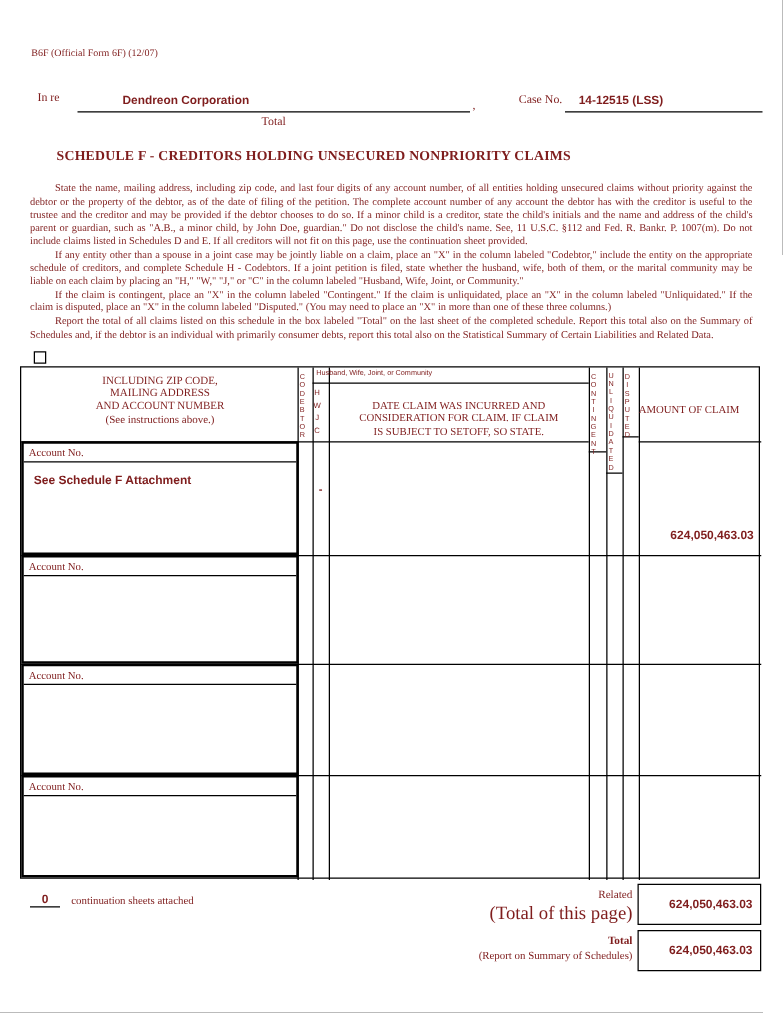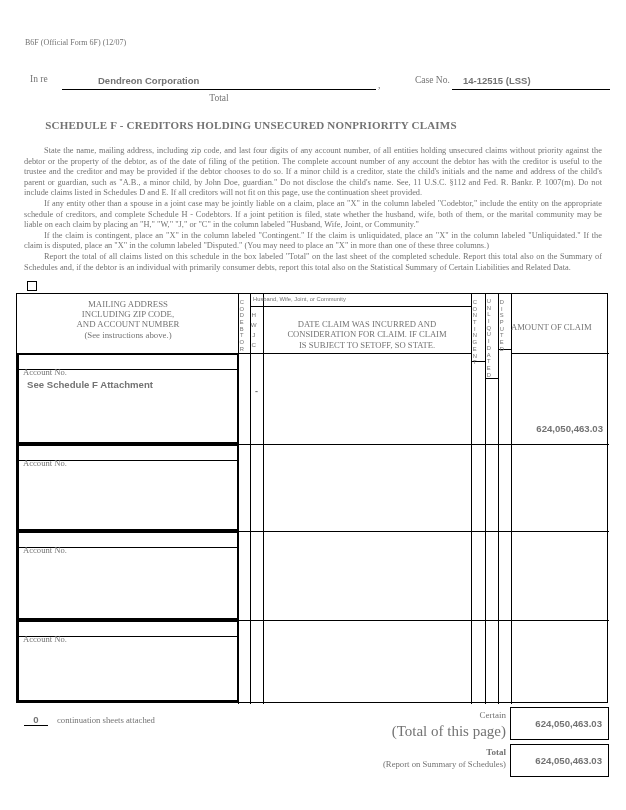--- a/index.html
+++ b/index.html
@@ -1,21 +1,21 @@
 <!DOCTYPE html>
 <html><head>
 <meta charset="utf-8">
 <style>
   html,body{margin:0;padding:0;background:#888;}
   .page{
     position:relative;
     width:626px;height:810px;
     background:#ffffff;
     font-family:"Liberation Serif", serif;
-    color:#737373;
+    color:#7f1d1d;
     overflow:hidden;
   }
   .abs{position:absolute;}
   .sans{font-family:"Liberation Sans", sans-serif;}
   .b{font-weight:bold;}
   .ctr{text-align:center;}
   .rt{text-align:right;}
 
   .form-id{left:25px;top:38px;font-size:8px;}
   .inre-label{left:30px;top:74px;font-size:9.5px;}
@@ -33,21 +33,21 @@
   .instructions p{margin:0;text-indent:20px;}
 
   .chk-box{left:27px;top:281px;width:8px;height:8px;border:1px solid #000;}
   .chk-label{left:46px;top:280px;font-size:8.4px;}
 
   
   .tbl{left:16px;top:293px;width:592px;height:410px;border:1.5px solid #000;box-sizing:border-box;}
   .vline{position:absolute;top:0;width:1px;height:410px;background:#000;}
   .hline{position:absolute;height:1px;background:#000;}
   .cred-cell{position:absolute;left:0;width:222px;border:2px solid #000;box-sizing:border-box;background:transparent;}
-  .acct-band{height:15px;border-bottom:1px solid #000;font-size:8.6px;padding:12px 0 0 4px;box-sizing:border-box;}
+  .acct-band{height:15px;border-bottom:1px solid #000;font-size:8.6px;padding:2px 0 0 4px;box-sizing:border-box;}
   .hdr-cred{position:absolute;left:0;top:5px;width:222px;font-size:8.8px;line-height:1.16;text-align:center;}
   .hdr-date{position:absolute;left:246px;top:25px;width:208px;font-size:8.6px;line-height:1.2;text-align:center;}
   .hdr-amt{position:absolute;left:494px;top:28px;width:98px;font-size:8.6px;text-align:left;}
   .husb-band{position:absolute;left:236px;top:2px;font-size:5.8px;font-family:"Liberation Sans",sans-serif;white-space:nowrap;}
   .vtext{
     position:absolute;
     writing-mode:vertical-lr;text-orientation:upright;
     font-family:"Liberation Sans",sans-serif;
     font-size:5.8px;letter-spacing:0.7px;line-height:1;
     display:flex;justify-content:center;
@@ -107,22 +107,22 @@
     <div class="hline" style="left:233px;top:12px;width:221px;"></div>
     <div class="hline" style="left:454px;top:67px;width:14px;"></div>
     <div class="hline" style="left:468px;top:84px;width:13px;"></div>
     <div class="hline" style="left:481px;top:55px;width:13px;"></div>
 
     <div class="hline" style="left:0;top:150px;width:592px;"></div>
     <div class="hline" style="left:0;top:237px;width:592px;"></div>
     <div class="hline" style="left:0;top:326px;width:592px;"></div>
 
     <div class="hdr-cred">
+      <div>INCLUDING ZIP CODE,</div>
       <div>MAILING ADDRESS</div>
-      <div>INCLUDING ZIP CODE,</div>
       <div>AND ACCOUNT NUMBER</div>
       <div>(See instructions above.)</div>
     </div>
     <div class="vtext" style="left:221px;width:12px;top:5px;">CODEBTOR</div>
     <div class="husb-band">Husband, Wife, Joint, or Community</div>
     <div class="vtext" style="left:233px;width:13px;top:17px;font-size:6.2px;letter-spacing:3px;">HWJC</div>
     <div class="hdr-date">
       <div>DATE CLAIM WAS INCURRED AND</div>
       <div>CONSIDERATION FOR CLAIM.  IF CLAIM</div>
       <div>IS SUBJECT TO SETOFF, SO STATE.</div>
@@ -155,21 +155,21 @@
       <div class="acct-band">Account No.</div>
       <div class="see-attach" style="top:24px;"></div>
     </div>
     <div class="row-amt" style="top:388px;"></div>
 
   </div>
 
   <div class="abs cont-num sans b">0</div>
   <div class="abs cont-label">continuation sheets attached</div>
 
-  <div class="abs subtotal-label rt">Certain</div>
+  <div class="abs subtotal-label rt">Related</div>
   <div class="abs subtotal-sub rt">(Total of this page)</div>
   <div class="abs amt-box sans b" style="top:707px;">624,050,463.03</div>
 
   <div class="abs total-label rt">Total</div>
   <div class="abs total-sub rt">(Report on Summary of Schedules)</div>
   <div class="abs amt-box sans b" style="top:744px;">624,050,463.03</div>
 
 </div>
 
 </body></html>

